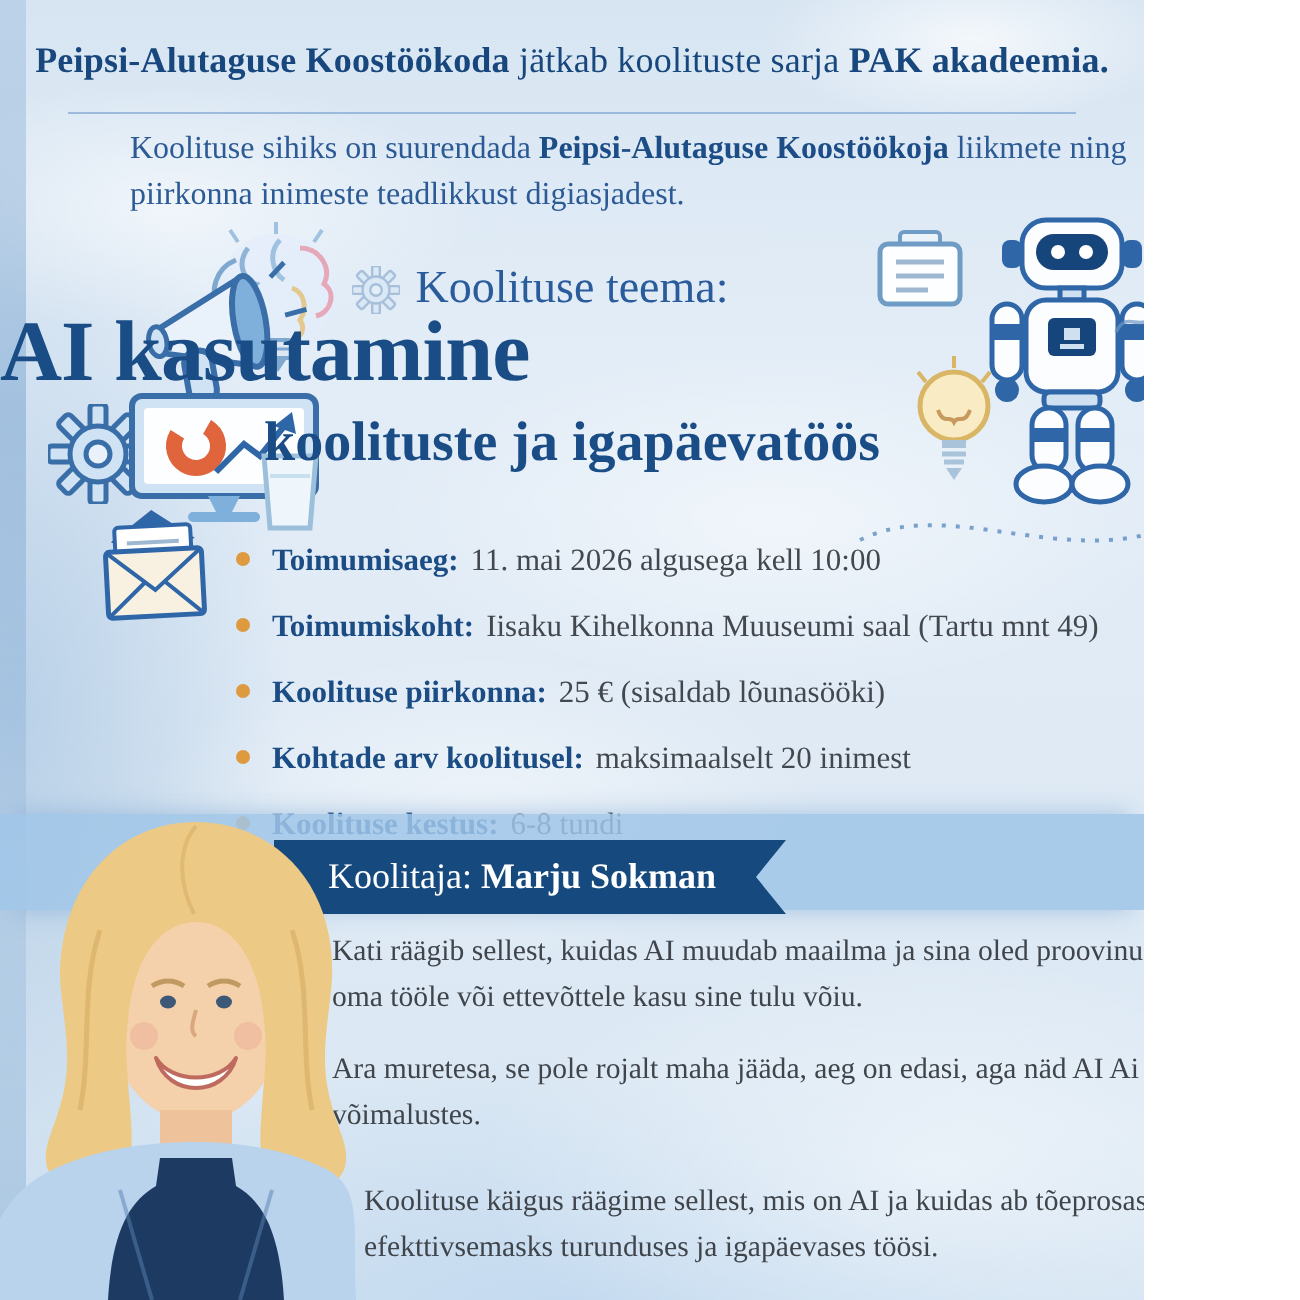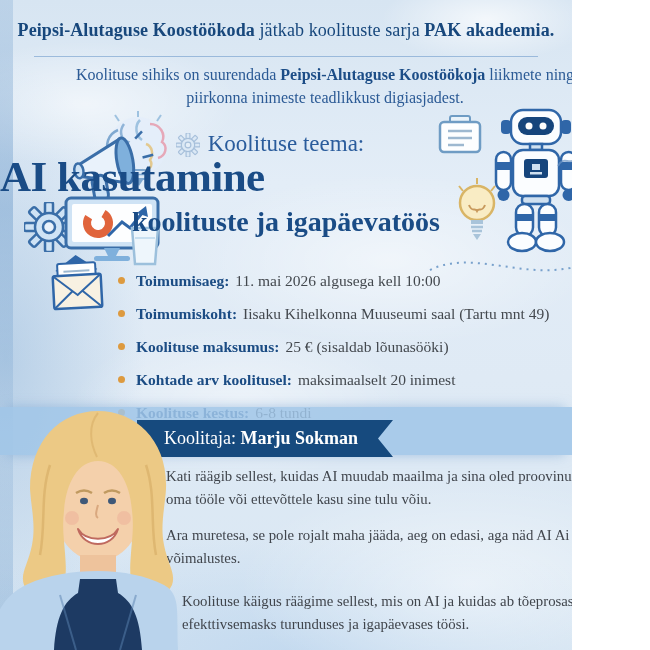--- a/index.html
+++ b/index.html
@@ -15,21 +15,21 @@
       radial-gradient(200px 420px at 1% 55%, rgba(130,172,212,.42), transparent 70%),
       radial-gradient(520px 170px at 50% 101%, rgba(188,213,238,.75), transparent 75%),
       linear-gradient(180deg,#d7e5f2 0%,#e3edf7 28%,#dfeaf5 58%,#d9e7f3 100%);
   }
   .edge-left{position:absolute;left:0;top:0;bottom:0;width:13px;
     background:linear-gradient(180deg,rgba(118,162,206,.28),rgba(118,162,206,.5) 32%,rgba(118,162,206,.18) 66%,rgba(118,162,206,.42));}
   .topline{position:absolute;top:20px;left:0;right:0;text-align:center;
     font-size:18px;color:#17477c;letter-spacing:.1px;}
   .topline b{font-weight:bold;}
   .divider{position:absolute;top:56px;left:34px;right:34px;height:1px;background:rgba(90,140,195,.5);}
-  .intro{position:absolute;top:64px;left:65px;width:520px;text-align:center;
+  .intro{position:absolute;top:64px;left:65px;width:520px;text-align:left;
     font-size:16px;line-height:1.42;color:#2b5a95;margin:0;}
   .intro b{color:#1c4d87;}
   .kicker{position:absolute;top:131px;left:0;right:0;text-align:center;
     font-size:23px;color:#2a5c9c;}
   .title{position:absolute;top:152px;left:0;right:0;margin:0;
     font-size:43px;font-weight:bold;color:#1a4c86;letter-spacing:-.5px;}
   .subtitle{position:absolute;top:206px;left:0;right:0;text-align:center;margin:0;
     font-size:28px;font-weight:bold;color:#1a4c86;}
   .il{position:absolute;}
   .details{position:absolute;top:257px;left:118px;width:525px;}
@@ -228,21 +228,21 @@
   </svg>
 
   <svg class="il" style="left:425px;top:246px" width="195" height="42" viewBox="0 0 195 42">
     <path d="M5,24 C45,4 95,32 145,22 C158,19 166,14 172,9" fill="none" stroke="#5b8cc0" stroke-width="2" stroke-dasharray="2 5" opacity=".8"></path>
     <circle cx="180" cy="7" r="5" fill="none" stroke="#5b8cc0" stroke-width="1.8" opacity=".8"></circle>
   </svg>
 
   <div class="details">
     <div class="detail-item"><span class="bullet"></span><span class="dlabel">Toimumisaeg:</span><span class="dvalue">11. mai 2026 algusega kell 10:00</span></div>
     <div class="detail-item"><span class="bullet"></span><span class="dlabel">Toimumiskoht:</span><span class="dvalue">Iisaku Kihelkonna Muuseumi saal (Tartu mnt 49)</span></div>
-    <div class="detail-item"><span class="bullet"></span><span class="dlabel">Koolituse maksumus:</span><span class="dvalue">25 € (sisaldab lõunasööki)</span></div>
+    <div class="detail-item"><span class="bullet"></span><span class="dlabel">Koolituse piirkonna:</span><span class="dvalue">25 € (sisaldab lõunasööki)</span></div>
     <div class="detail-item"><span class="bullet"></span><span class="dlabel">Kohtade arv koolitusel:</span><span class="dvalue">maksimaalselt 20 inimest</span></div>
     <div class="detail-item"><span class="bullet"></span><span class="dlabel">Koolituse kestus:</span><span class="dvalue">6-8 tundi</span></div>
   </div>
 
   <div class="band"></div>
   <div class="ribbon"><span>Koolitaja: </span><b>Marju Sokman</b></div>
 
   <svg class="portrait" viewBox="0 0 235 247">
     <ellipse cx="118" cy="104" rx="44" ry="54" fill="#f4d0ab"></ellipse>
     <path d="M50,86 C50,38 80,8 118,8 C156,8 188,38 186,86 C185,104 180,122 184,142 C188,162 196,170 192,182 C184,198 162,198 154,184 C149,175 150,164 151,150 C152,136 154,124 152,108 C150,80 138,58 118,58 C98,58 86,80 84,108 C82,124 84,136 85,150 C86,164 87,175 82,184 C74,198 52,198 44,182 C40,170 48,162 52,142 C56,122 51,104 50,86 Z" fill="#ecc985"></path>

